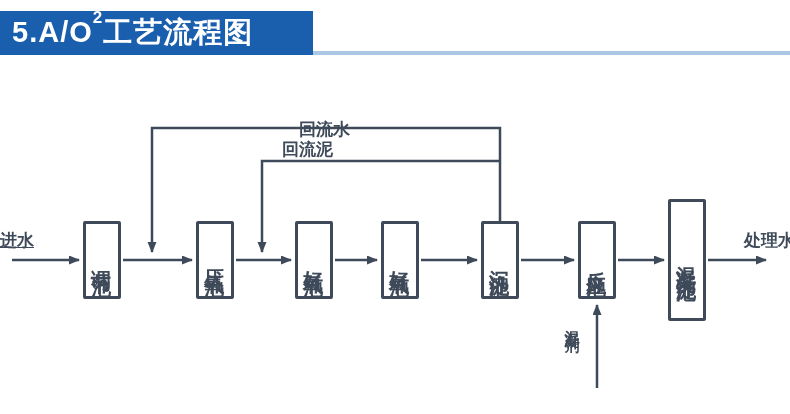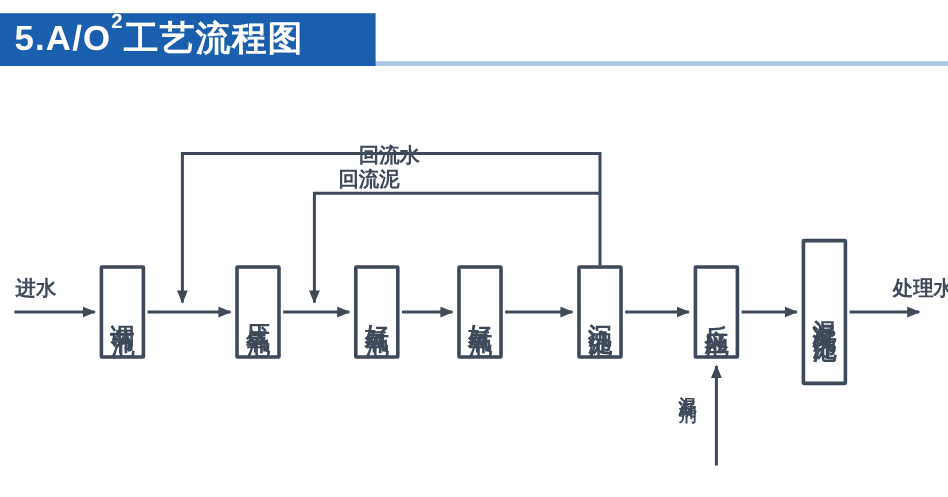--- a/index.html
+++ b/index.html
@@ -79,21 +79,21 @@
     font-size: 17px;
     white-space: nowrap;
     z-index: 1;
   }
   .lbl-v {
     writing-mode: vertical-rl;
     text-orientation: upright;
     font-size: 15px;
     letter-spacing: 3px;
   }
-  .influent      { left:  13px; top: 229px; }
+  .influent      { left:  0; top: 229px; text-decoration: underline; }
   .effluent      { left: 744px; top: 229px; }
   .return-water  { left: 299px; top: 118px; }
   .return-sludge { left: 282px; top: 138px; }
   .coagulant     { left: 562px; top: 318px; height: 66px; }
   
   svg.lines { position: absolute; left: 0; top: 0; z-index: 0; }
   .flowline { stroke: var(--ink); stroke-width: 2.5; fill: none; }
   #arrowhead path { fill: var(--ink); }
 </style>
 </head>

